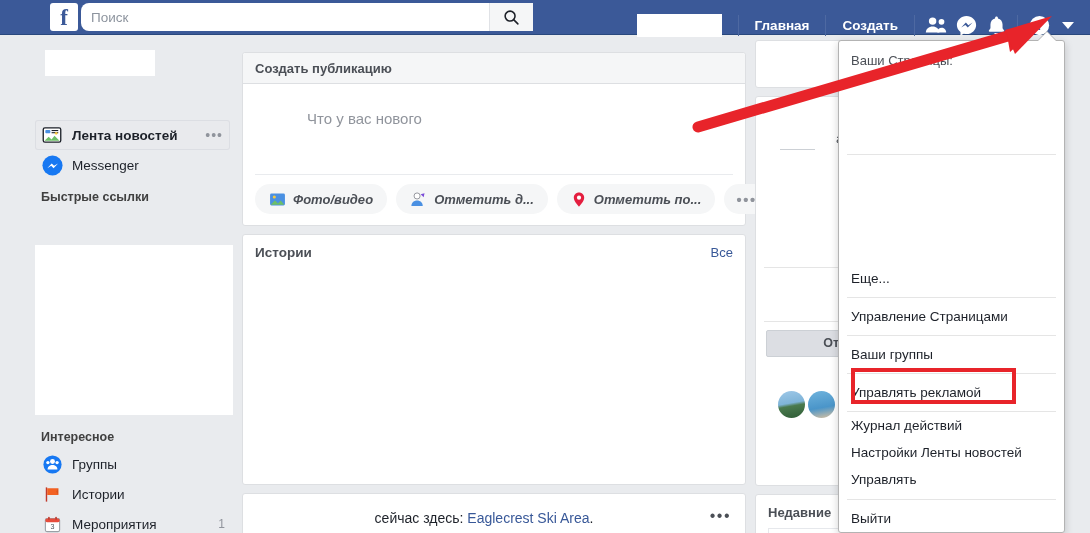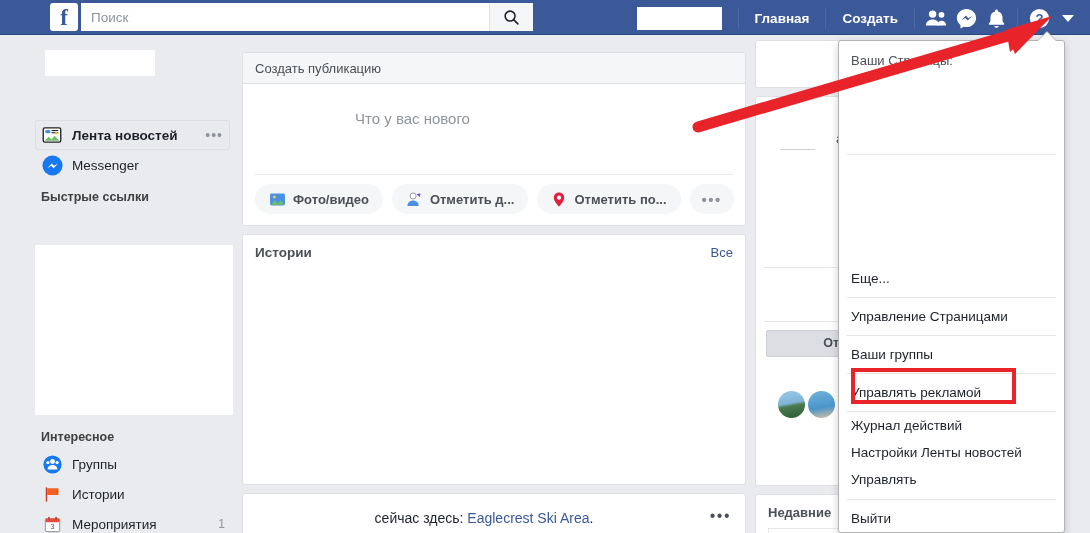--- a/index.html
+++ b/index.html
@@ -24,38 +24,38 @@
     width: 28px; height: 28px;
     background: #ffffff; border-radius: 3px;
     display: flex; align-items: center; justify-content: center;
     color: #3b5998; font-weight: bold; font-size: 23px;
     font-family: "Liberation Serif", serif;
     line-height: 1;
   }
   .search-wrap {
     margin-left: 3px;
     width: 452px; height: 28px;
-    background: #fff; border-radius: 0;
+    background: #fff; border-radius: 8px;
     display: flex; align-items: center; position: relative;
   }
   .search-input {
     flex: 1; height: 100%; border: none; outline: none;
     padding: 0 10px; font-size: 13.5px;
     color: #1d2129; background: transparent;
     font-family: "Liberation Sans", sans-serif;
   }
   .search-input::placeholder { color: #8d949e; }
   .search-btn {
     width: 44px; height: 100%;
     background: #f5f6f7; border-left: 1px solid #e0e2e6;
     display: flex; align-items: center; justify-content: center;
     cursor: pointer;
   }
   .hdr-right {
-    position: absolute; right: 0; top: 0; height: 36px;
+    position: absolute; right: 0; top: 7px; height: 36px;
     display: flex; align-items: center; gap: 0;
   }
   .name-blur {
     width: 85px; height: 23px; background: #fff;
     margin-right: 10px;
   }
   .hdr-divider { width: 1px; height: 21px; background: #4e69a2; margin: 0 6px; }
   .hdr-link {
     color: #fff; font-size: 13.5px; font-weight: bold;
     padding: 0 10px; cursor: pointer; white-space: nowrap;
@@ -111,38 +111,38 @@
   
   .feed { position: absolute; left: 242px; top: 52px; width: 504px; }
   .card {
     background: #fff; border: 1px solid #dddfe2; border-radius: 3px;
     margin-bottom: 8px;
   }
   .card-head {
     height: 31px; background: #f5f6f7;
     border-bottom: 1px solid #dddfe2;
     display: flex; align-items: center; padding: 0 12px;
-    font-size: 13px; font-weight: normal; color: #4b4f56;
+    font-size: 13px; font-weight: bold; color: #4b4f56;
     border-radius: 3px 3px 0 0;
   }
-  .composer-body { padding: 20px 12px 0 12px; height: 78px; margin-left: 48px; }
+  .composer-body { padding: 20px 12px 0 12px; height: 78px; }
   .composer-placeholder {
     color: #90949c; font-size: 15px; padding-left: 52px; padding-top: 6px;
   }
   .composer-sep { height: 1px; background: #e9ebee; margin: 12px 12px 0 12px; }
   .composer-actions {
     display: flex; align-items: center; gap: 9px;
     padding: 9px 12px 11px 12px;
   }
   .chip {
     display: flex; align-items: center; gap: 7px;
     height: 30px; padding: 0 14px;
     background: #f5f6f7; border-radius: 16px;
     font-size: 13px; font-weight: bold; color: #4b4f56;
-    cursor: pointer; white-space: nowrap;
+    cursor: pointer; white-space: nowrap; font-style: italic;
   }
   .chip.dots { padding: 0 12px; color: #90949c; font-size: 15px; letter-spacing: 1.5px; }
 
   .stories-head {
     height: 34px; display: flex; align-items: center;
     justify-content: space-between; padding: 0 12px;
     font-size: 13.5px; font-weight: bold; color: #4b4f56;
   }
   .stories-all { color: #385898; font-size: 13px; font-weight: normal; cursor: pointer; }
   .stories-body { height: 215px; }

